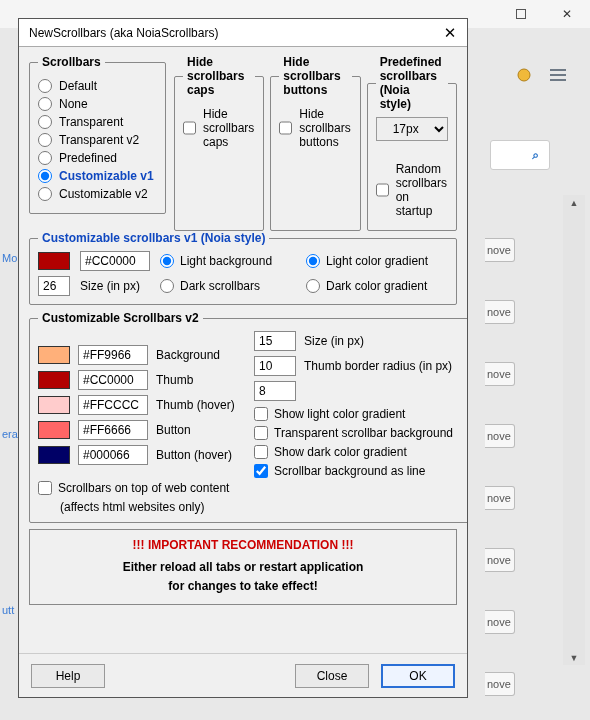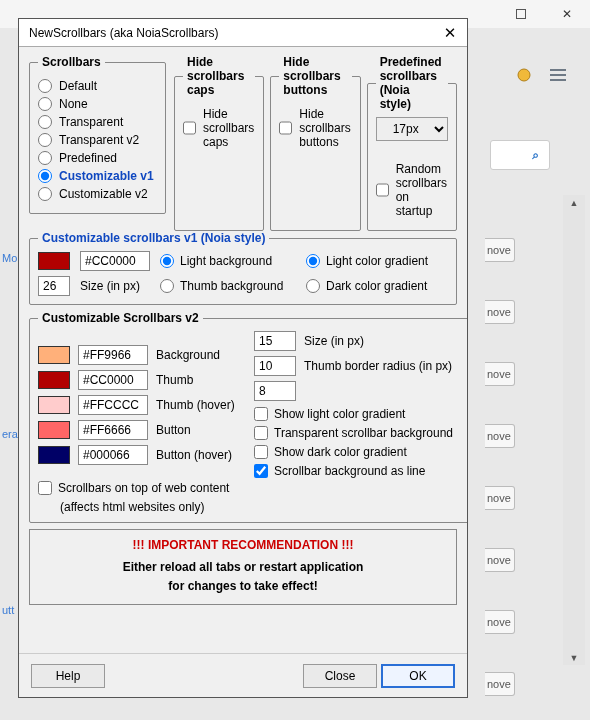--- a/index.html
+++ b/index.html
@@ -83,21 +83,21 @@
 .v2-label { font-size:12px; }
 .chk-col { display:flex; flex-direction:column; gap:5px; font-size:12px; }
 .chk-col label { display:flex; align-items:center; gap:6px; }
 .warn {
   border:1px solid #888; padding:8px; text-align:center; margin-top:4px;
 }
 .warn .hdr { color:#cc0000; font-weight:bold; margin-bottom:6px; font-size:12px; }
 .warn .msg { font-weight:bold; font-size:12px; line-height:1.6; }
 .footer {
   height:44px; background:#f0f0f0; border-top:1px solid #ccc;
-  display:flex; align-items:center; padding:0 12px; gap:4px;
+  display:flex; align-items:center; padding:0 12px; gap:12px;
 }
 .footer .spacer { flex:1; }
 .btn {
   min-width:74px; height:24px; border:1px solid #999; background:#eaeaea;
   font-size:12px; cursor:pointer;
 }
 .btn.primary { border:2px solid #2a6fd6; background:#eef4ff; }
 .icon-puzzle { width:16px; height:16px; }
 </style>
 </head>
@@ -231,21 +231,21 @@
             <span>Light background</span>
           </div>
         <div class="rad">
             <input type="radio" name="v1gr" checked="" style="">
             <span>Light color gradient</span>
           </div>
         <input class="tin small" style="width: 32px;" value="26">
         <span>Size (in px)</span>
         <div class="rad">
             <input type="radio" name="v1bg" style="">
-            <span>Thumb background</span>
+            <span>Dark scrollbars</span>
           </div>
         <div class="rad">
             <input type="radio" name="v1gr" style="">
             <span>Dark color gradient</span>
           </div>
       </div>
     </fieldset>
 
     <fieldset>
       <legend>Customizable Scrollbars v2</legend>

